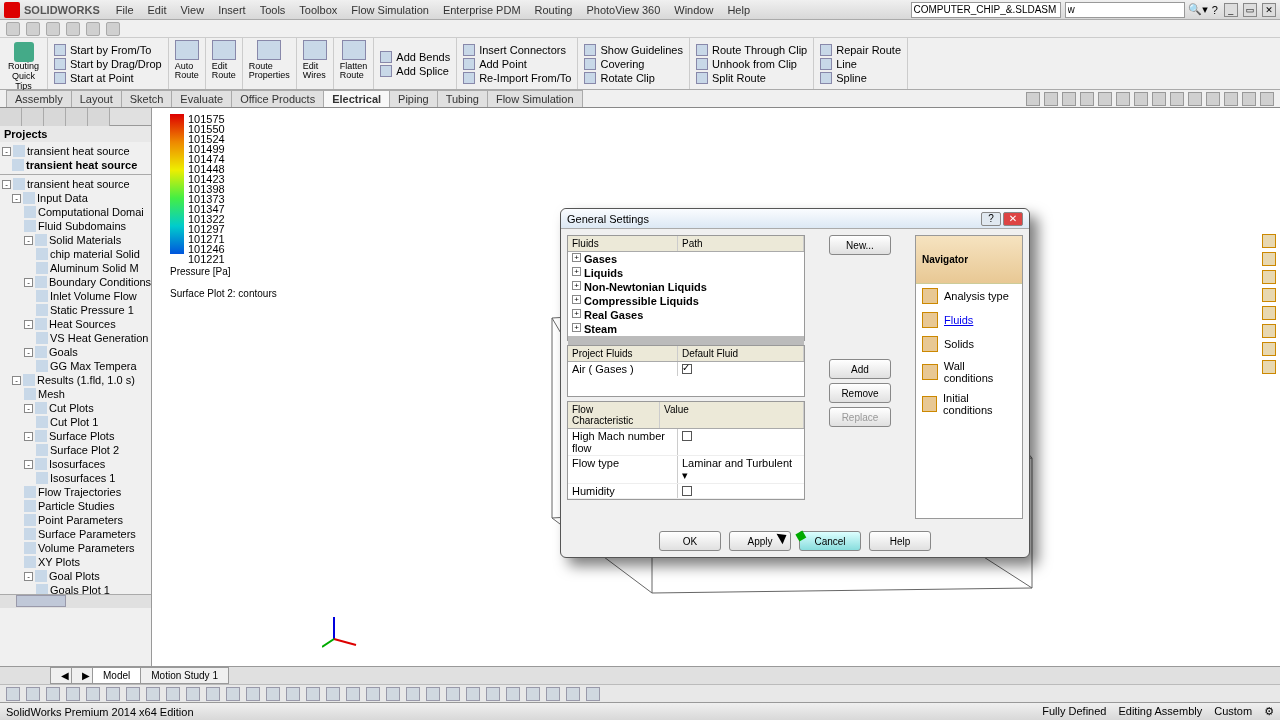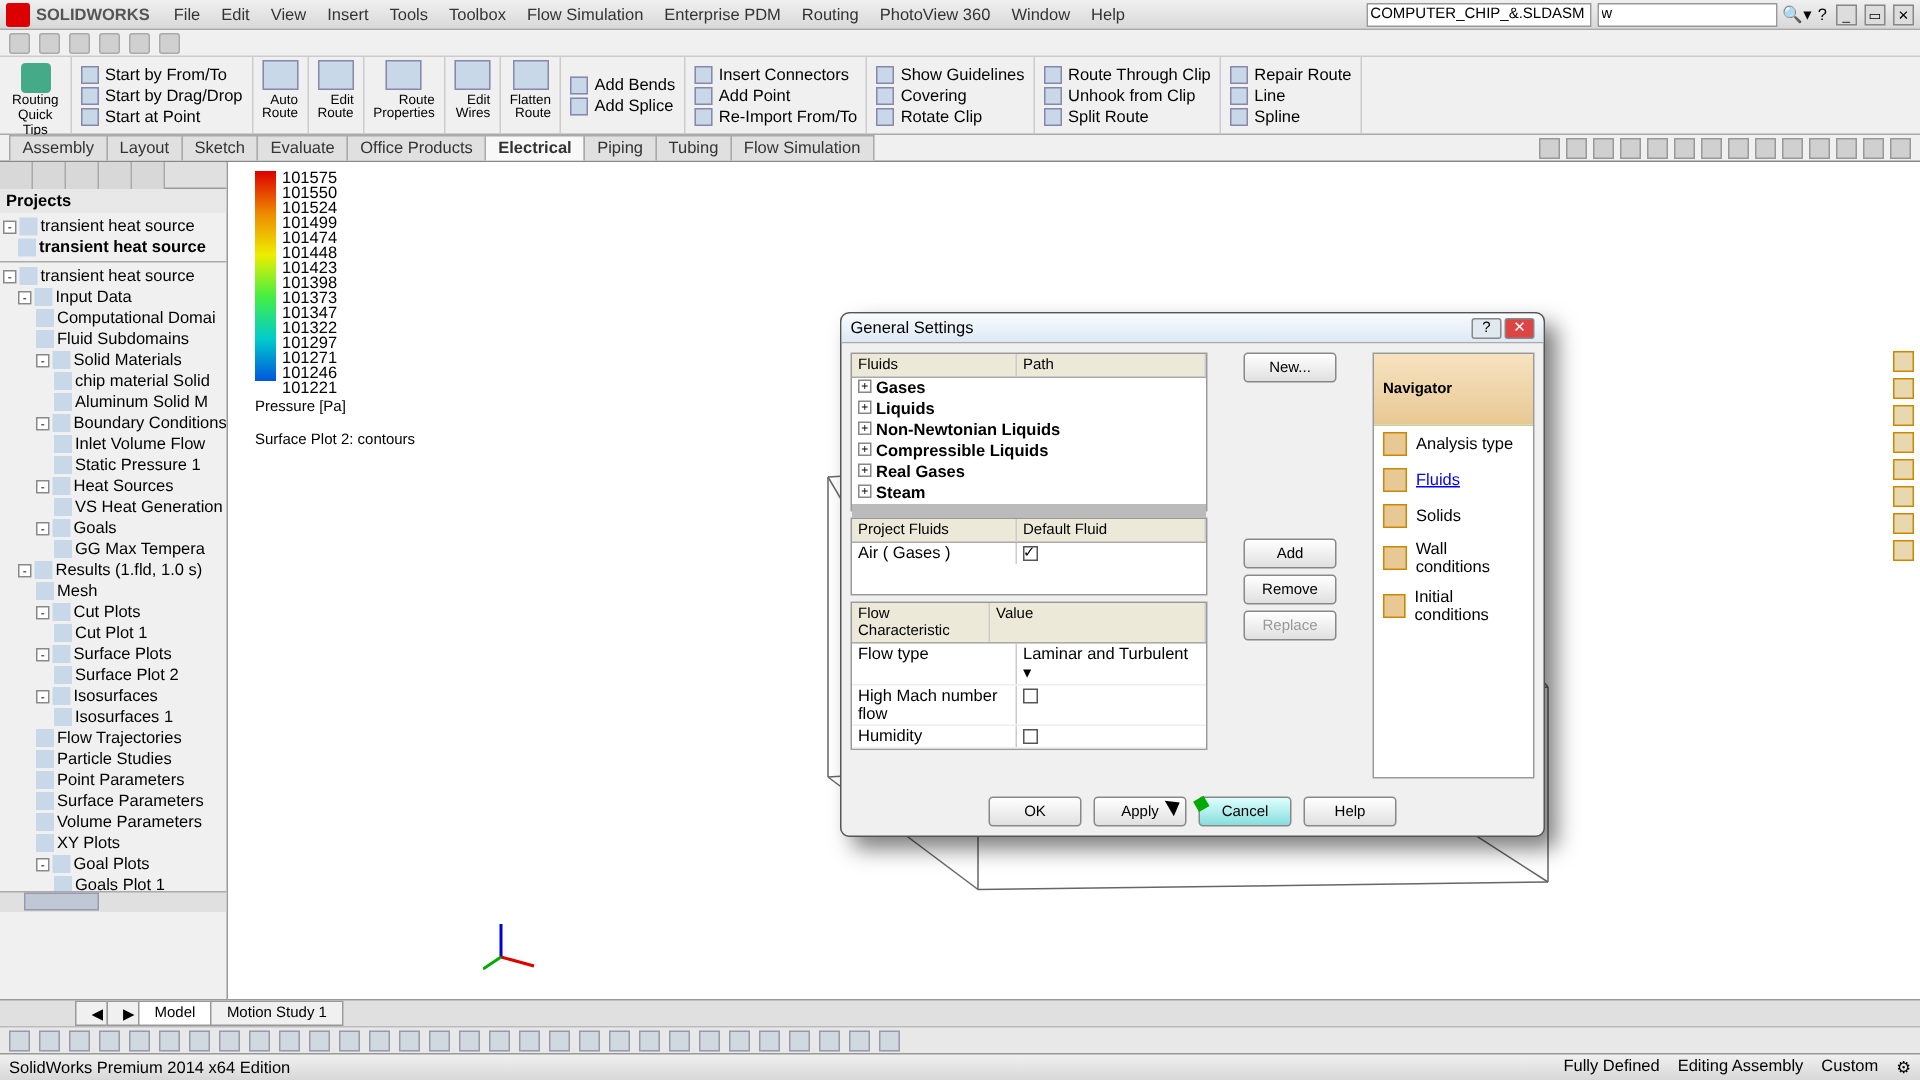--- a/index.html
+++ b/index.html
@@ -19,21 +19,21 @@
 .quickbar { height: 18px; background: #f0f0f0; border-bottom: 1px solid #ccc; display: flex; align-items: center; gap: 6px; padding: 0 6px; }
 .quickbar .qicon { width: 14px; height: 14px; background: #d0d0d0; border: 1px solid #aaa; border-radius: 2px; }
 
 
 .ribbon { height: 52px; background: #f0f0f0; border-bottom: 1px solid #aaa; display: flex; }
 .ribbon .tips { width: 48px; text-align: center; padding-top: 4px; border-right: 1px solid #ccc; }
 .ribbon .tips .tlabel { font-size: 9px; line-height: 1.1; }
 .ribbon .rgroup { display: flex; flex-direction: column; justify-content: center; padding: 2px 4px; border-right: 1px solid #ccc; }
 .ribbon .ritem { display: flex; align-items: center; gap: 4px; padding: 1px 2px; white-space: nowrap; }
 .ribbon .ritem .ricon { width: 12px; height: 12px; background: #c8d8e8; border: 1px solid #88a; flex-shrink: 0; }
-.ribbon .rbig { text-align: right; padding: 2px 6px; border-right: 1px solid #ccc; }
+.ribbon .rbig { text-align: left; padding: 2px 6px; border-right: 1px solid #ccc; }
 .ribbon .rbig .ricon { width: 24px; height: 20px; background: #c8d8e8; border: 1px solid #88a; margin: 0 auto 2px; }
 
 
 .cmdtabs { height: 18px; background: #f0f0f0; display: flex; padding-left: 6px; border-bottom: 1px solid #888; }
 .cmdtabs span { padding: 2px 8px; border: 1px solid #aaa; border-bottom: none; margin-right: -1px; background: #e0e0e0; color: #333; }
 .cmdtabs span.active { background: #f8f8f8; font-weight: bold; }
 .cmdtabs .right-icons { margin-left: auto; display: flex; gap: 4px; padding-right: 6px; align-items: center; }
 .cmdtabs .right-icons .vi { width: 14px; height: 14px; background: #d0d0d0; border: 1px solid #999; }
 
 
@@ -581,26 +581,26 @@
               <span class="chk on"></span>
             </div>
           </div>
           <div class="flowchar">
             <div class="ch">
               <span style="width:92px">Flow Characteristic</span>
               <span style="flex:1">Value</span>
             </div>
             <div id="flowrows">
                 <div class="crow">
+                  <span>High Mach number flow</span>
+                  <span class="chk"></span>
+                </div>
+                <div class="crow">
                   <span>Flow type</span>
                   <span class="val">Laminar and Turbulent ▾</span>
-                </div>
-                <div class="crow">
-                  <span>High Mach number flow</span>
-                  <span class="chk"></span>
                 </div>
                 <div class="crow">
                   <span>Humidity</span>
                   <span class="chk"></span>
                 </div>
               </div>
           </div>
         </div>
         <div class="mid">
           <button>New...</button>

